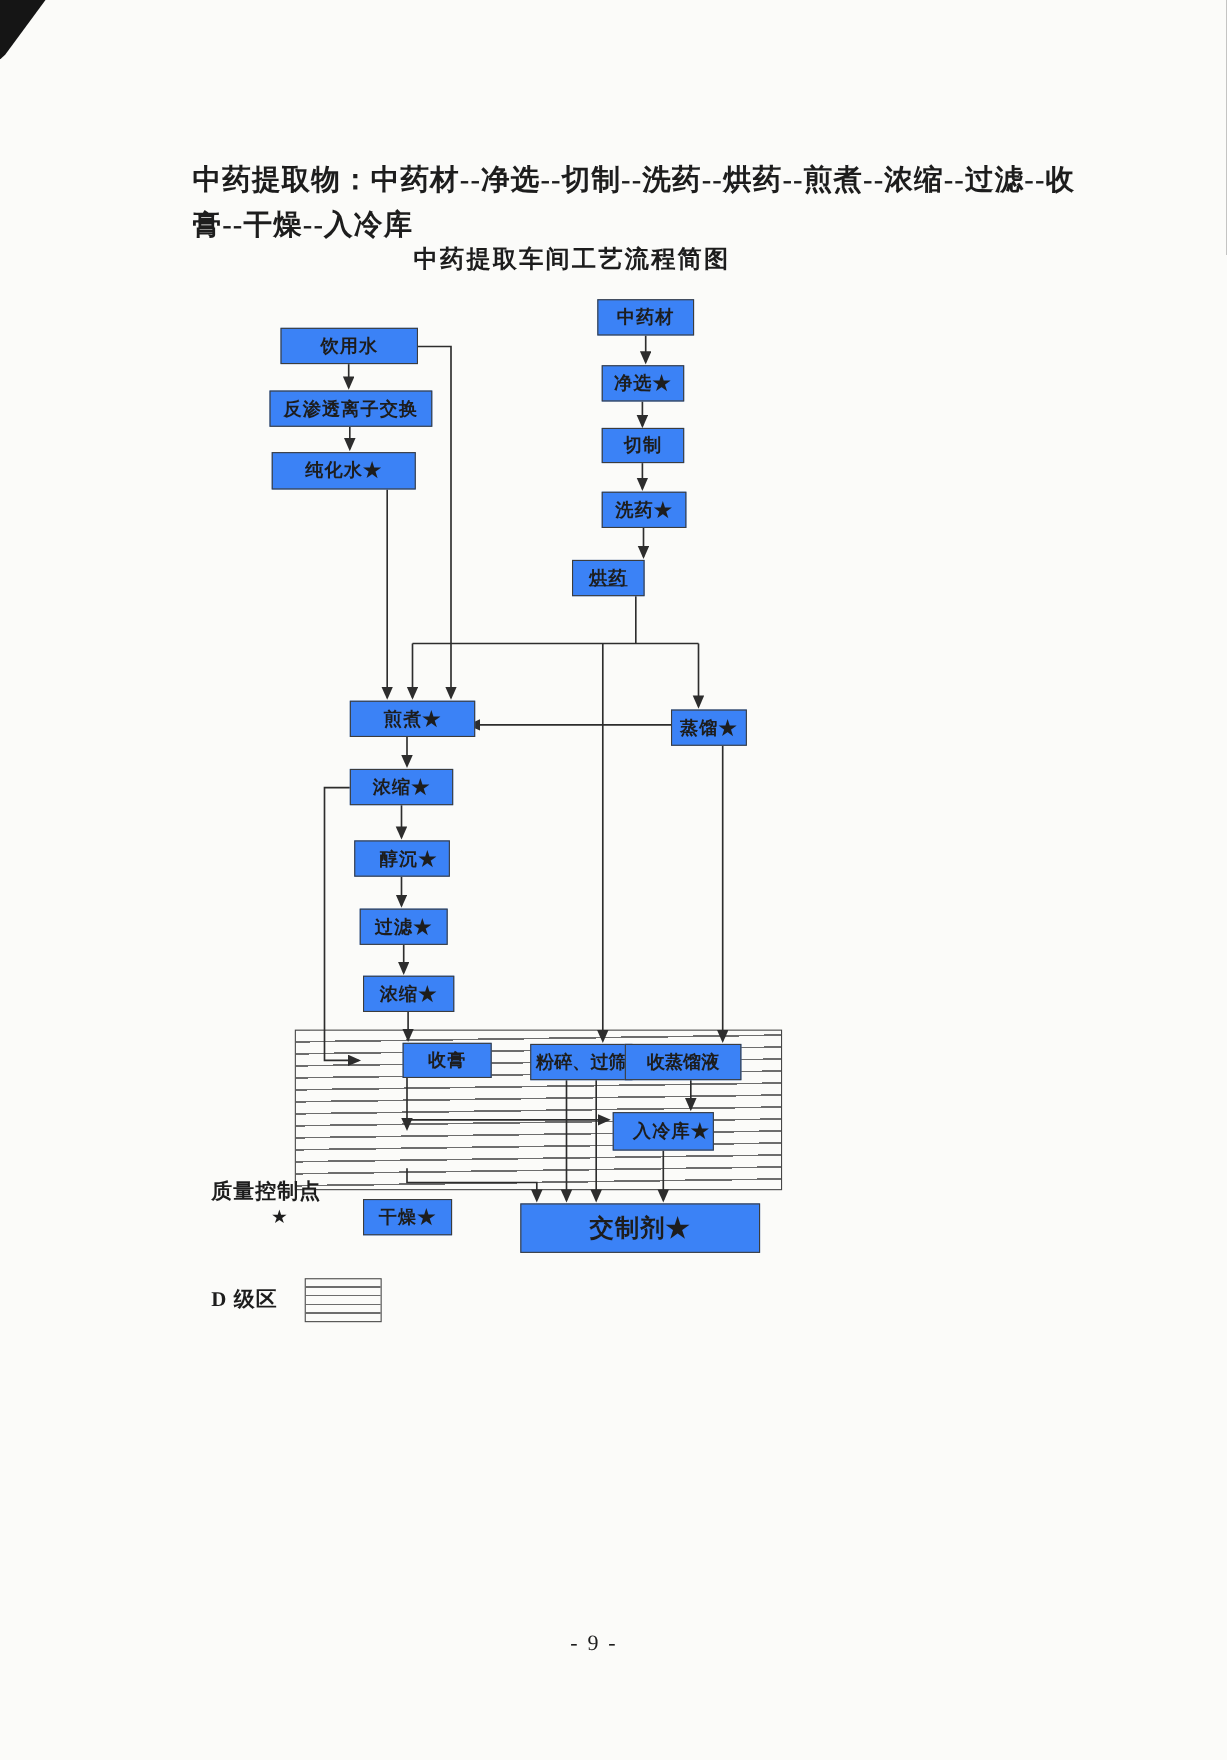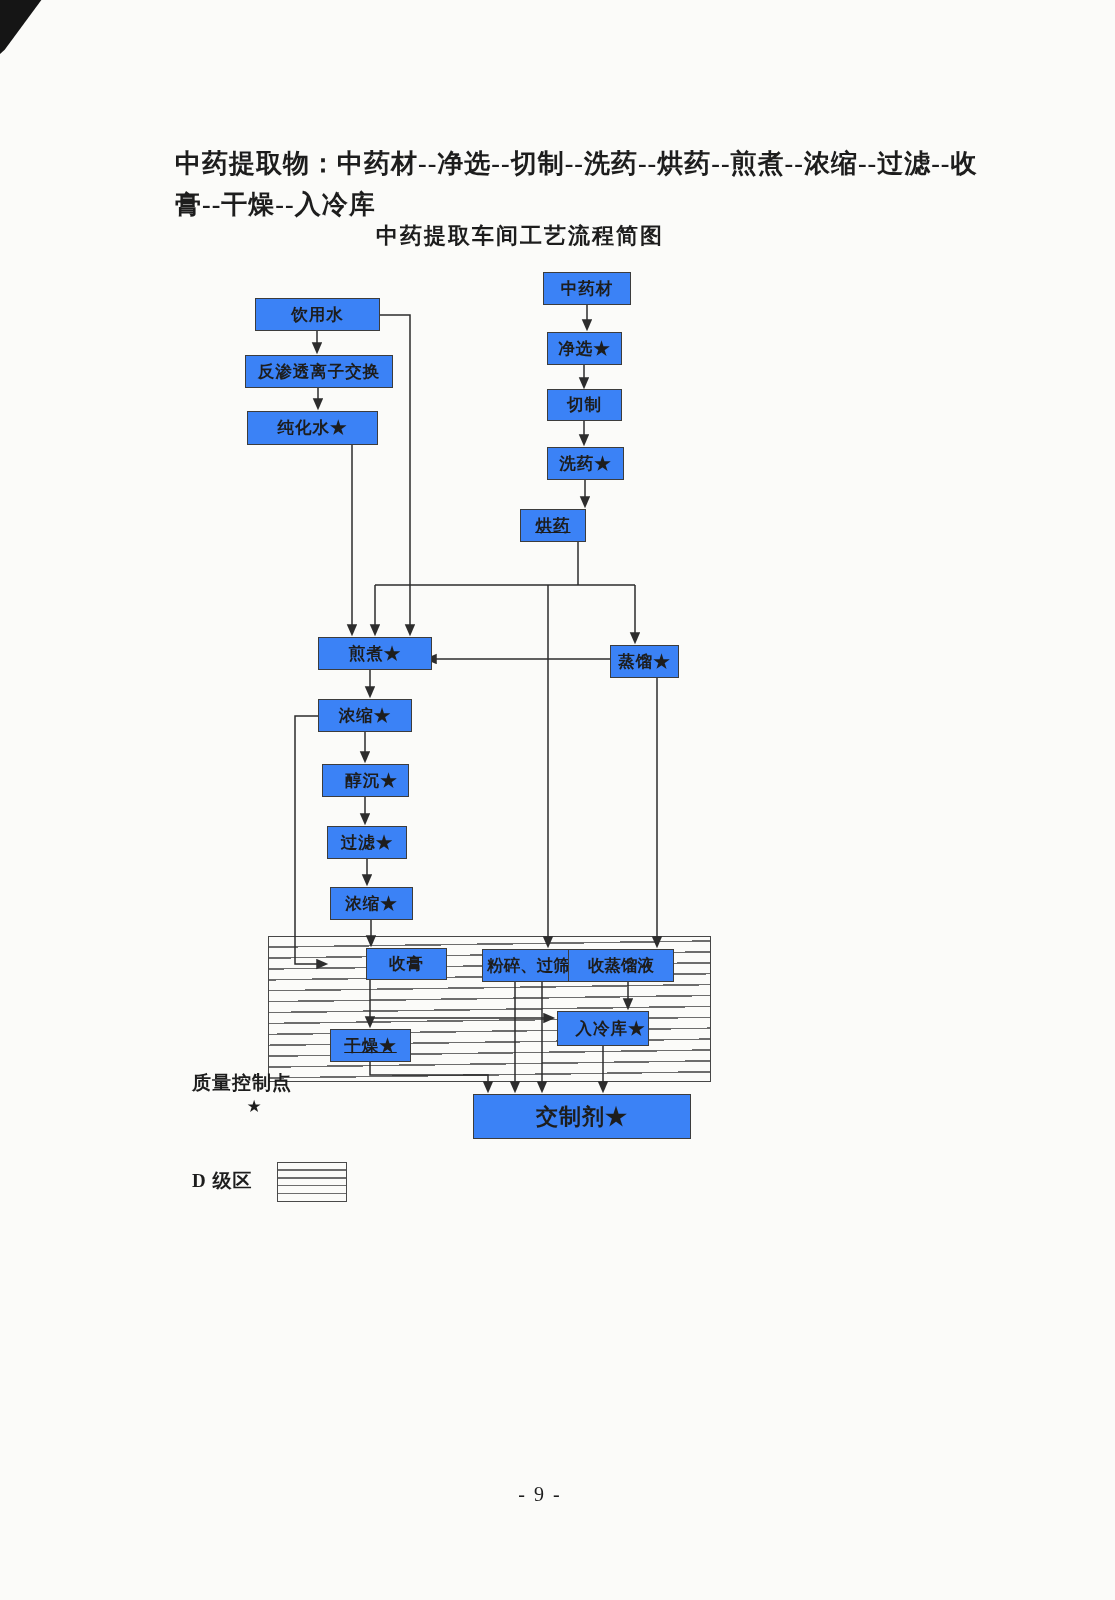--- a/index.html
+++ b/index.html
@@ -126,21 +126,21 @@
   <div class="node" style="left:610px;top:645px;width:69px;height:33px;">蒸馏★</div>
   <div class="node" style="left:318px;top:699px;width:94px;height:33px;">浓缩★</div>
   <div class="node" style="left:322px;top:764px;width:87px;height:33px;padding-left:12px;">醇沉★</div>
   <div class="node" style="left:327px;top:826px;width:80px;height:33px;">过滤★</div>
   <div class="node" style="left:330px;top:887px;width:83px;height:33px;">浓缩★</div>
 
   <div class="node" style="left:330px;top:948px;width:81px;height:32px;margin-left:36px;">收膏</div>
   <div class="node" style="left:482px;top:949px;width:93px;height:33px;letter-spacing:0;">粉碎、过筛</div>
   <div class="node" style="left:568px;top:949px;width:106px;height:33px;letter-spacing:0;">收蒸馏液</div>
   <div class="node" style="left:557px;top:1011px;width:92px;height:35px;padding-left:15px;">入冷库★</div>
-  <div class="node" style="left:330px;top:1029px;width:81px;height:33px;text-decoration:underline;">干燥★</div>
+  <div class="node" style="left:330px;top:1090px;width:81px;height:33px;">干燥★</div>
 
   <div class="node big" style="left:473px;top:1094px;width:218px;height:45px;">交制剂★</div>
 
   <div class="legend-row" style="left:192px;top:1070px;flex-direction:column;">
     <span class="legend-label">质量控制点</span>
     <span class="legend-star">★</span>
   </div>
   <div class="legend-row" style="left:192px;top:1168px;">
     <span class="legend-label">D 级区</span>
   </div>

